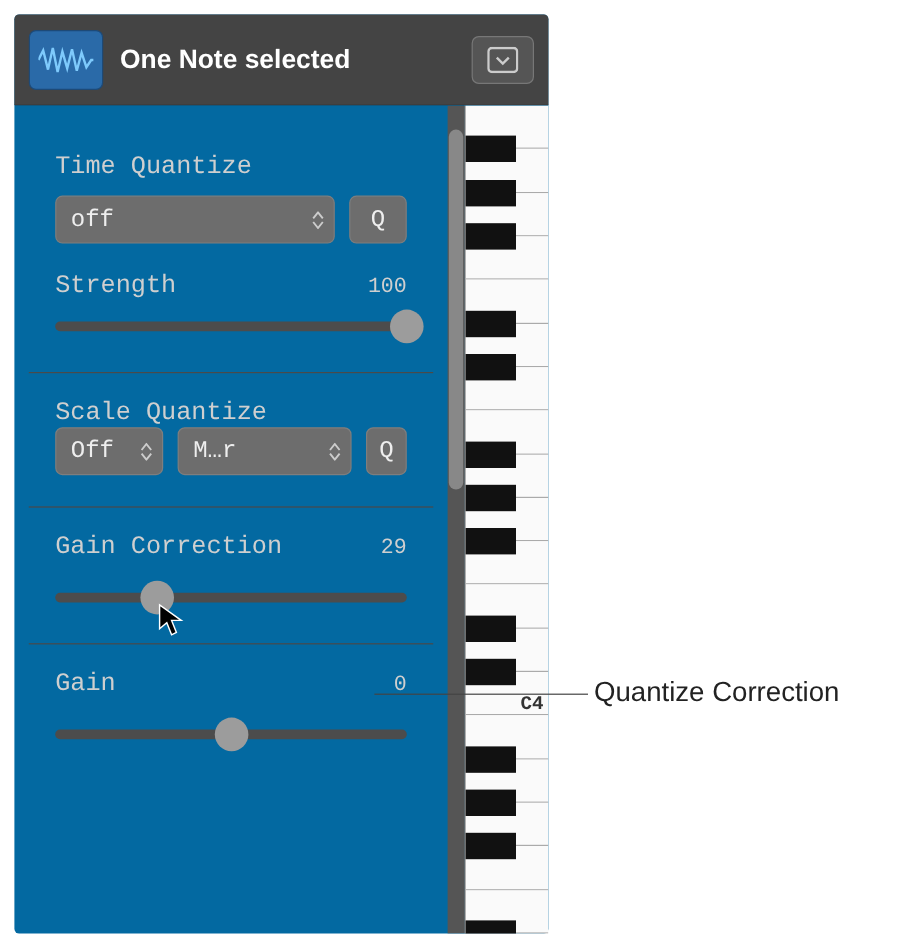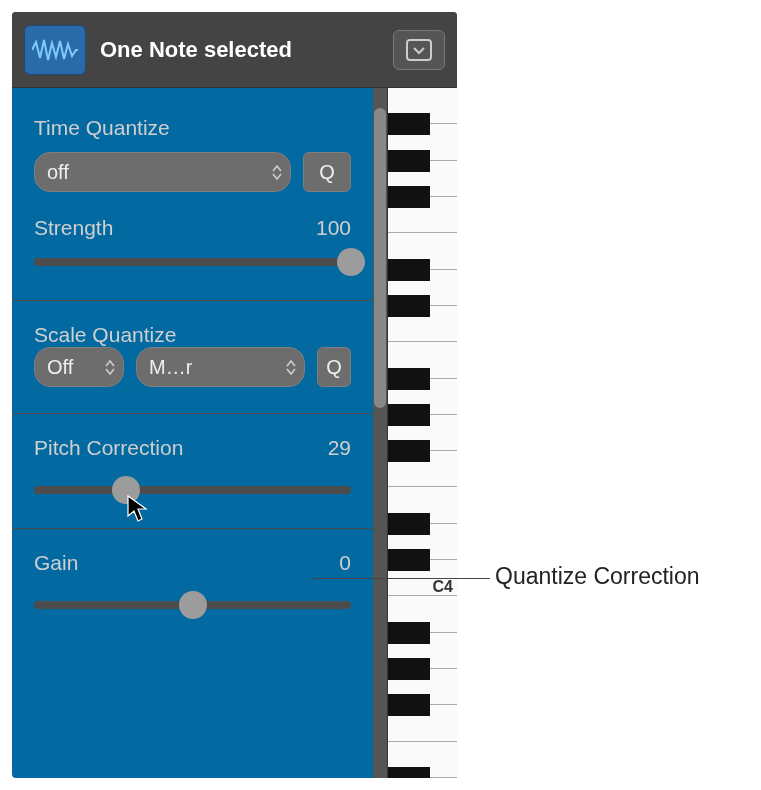--- a/index.html
+++ b/index.html
@@ -69,22 +69,23 @@
     justify-content: center;
     flex-shrink: 0;
   }
   .controls-wrap {
     flex: 1;
     display: flex;
     overflow: hidden;
   }
   .controls {
     flex: 1;
-    padding: 0;
+    padding: 12px;
     overflow: hidden;
+    font-family: Liberation Mono, monospace;
   }
   .scrollbar {
     width: 14px;
     background: #555;
     position: relative;
   }
   .scroll-thumb {
     position: absolute;
     left: 1px; right: 1px; top: 20px;
     height: 300px;
@@ -107,32 +108,32 @@
     justify-content: space-between;
     align-items: baseline;
     margin-bottom: 10px;
   }
   .section-label {
     color: #cfcfcf;
     font-size: 21px;
   }
   .value-text {
     color: #cfcfcf;
-    font-size: 21px;
+    font-size: 18px;
   }
   .row {
     display: flex;
     gap: 12px;
     align-items: center;
   }
   .select {
     height: 40px;
     background: #6d6d6d;
     border: 1px solid #7e7e7e;
-    border-radius: 16px;
+    border-radius: 6px;
     display: flex;
     align-items: center;
     padding: 0 8px 0 12px;
     color: #eee;
     font-size: 20px;
     position: relative;
   }
   .select-wide { flex: 1; }
   .select-text { flex: 1; white-space: nowrap; overflow: hidden; text-overflow: ellipsis; }
   .stepper {
@@ -297,21 +298,21 @@
             </span>
           </div>
           <div class="btn" style="min-width:34px;padding:0 8px;">
             <span>Q</span>
           </div>
         </div>
       </div>
 
       <div class="section">
         <div class="label-row">
-          <span class="section-label">Pitch Correction</span>
+          <span class="section-label">Gain Correction</span>
           <span class="value-text">29</span>
         </div>
         <div class="slider" style="margin-top:18px;">
           <div class="track"></div>
           <div class="thumb" style="left:29%;"></div>
           <svg class="cursor-arrow" style="left:29%;top:16px;" width="24" height="30" viewBox="0 0 24 30">
             <path d="M2 2 L2 22 L8 17 L12 27 L16 25 L12 15 L20 15 Z" fill="#000" stroke="#fff" stroke-width="1.2"></path>
           </svg>
         </div>
       </div>
@@ -326,21 +327,21 @@
           <div class="thumb" style="left:50%;"></div>
         </div>
       </div>
 
     </div>
 
     <div class="scrollbar">
       <div class="scroll-thumb"></div>
     </div>
 
-    <div class="piano" id="piano" style="height: 690px;">
+    <div class="piano" id="piano" style="height: 690px; font-family: Liberation Mono, monospace;">
         <div class="white-key" style="top: 0px; height: 36.3158px;"></div>
         <div class="white-key" style="top: 36.3158px; height: 36.3158px;"></div>
         <div class="white-key" style="top: 72.6316px; height: 36.3158px;"></div>
         <div class="white-key" style="top: 108.947px; height: 36.3158px;"></div>
         <div class="white-key" style="top: 145.263px; height: 36.3158px;"></div>
         <div class="white-key" style="top: 181.579px; height: 36.3158px;"></div>
         <div class="white-key" style="top: 217.895px; height: 36.3158px;"></div>
         <div class="white-key" style="top: 254.211px; height: 36.3158px;"></div>
         <div class="white-key" style="top: 290.526px; height: 36.3158px;"></div>
         <div class="white-key" style="top: 326.842px; height: 36.3158px;"></div>

